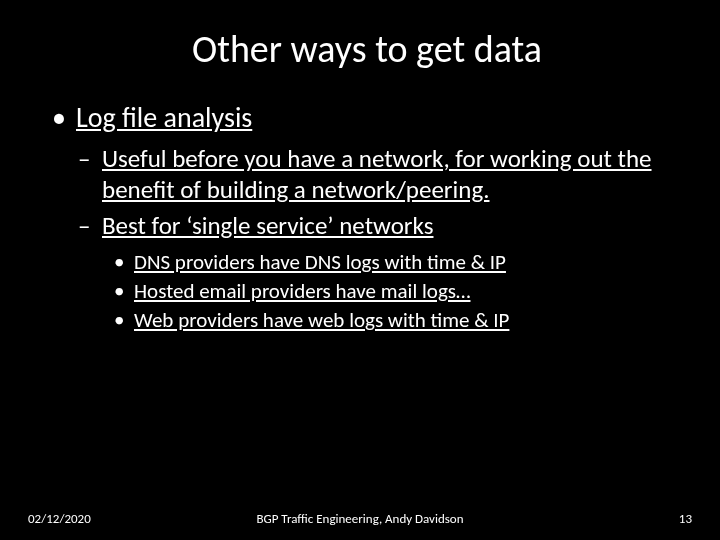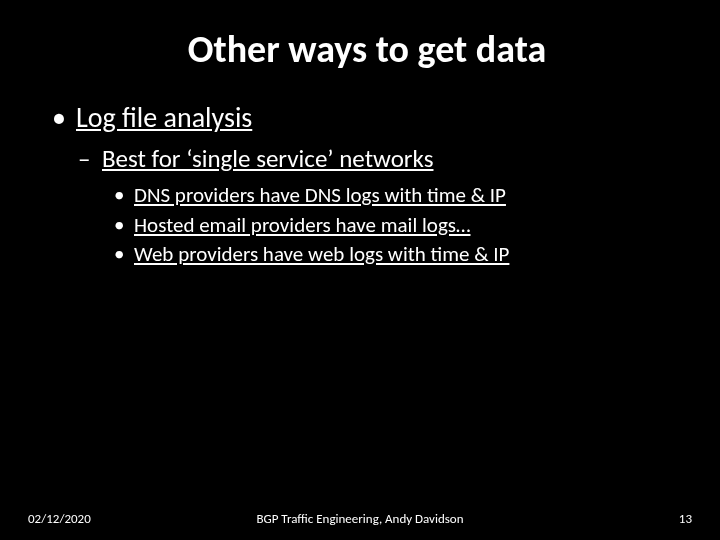--- a/index.html
+++ b/index.html
@@ -14,21 +14,21 @@
   }
   .slide {
     position: relative;
     width: 720px;
     height: 540px;
     box-sizing: border-box;
   }
   .title {
     text-align: center;
     font-size: 38px;
-    font-weight: 700;
+    font-weight: 400;
     padding-top: 26px;
     padding-bottom: 10px;
     padding-left: 14px;
   }
   .body {
     padding: 18px 50px 0 50px;
     text-decoration: underline;
   }
   .l1 {
     font-size: 28px;
@@ -102,20 +102,21 @@
 </style>
 </head>
 <body>
 
 <div class="slide">
 
   <div class="title">Other ways to get data</div>
 
   <div class="body">
     <div class="l1">Log file analysis</div>
+    <div class="l2">Useful before you have a network, for working out the benefit of building a network/peering.</div>
     <div class="l2">Best for ‘single service’ networks</div>
     <div class="l3-group">
       <div class="l3">DNS providers have DNS logs with time &amp; IP</div>
       <div class="l3">Hosted email providers have mail logs…</div>
       <div class="l3">Web providers have web logs with time &amp; IP</div>
     </div>
   </div>
 
   <div class="footer">
     <div class="footer-date">02/12/2020</div>

